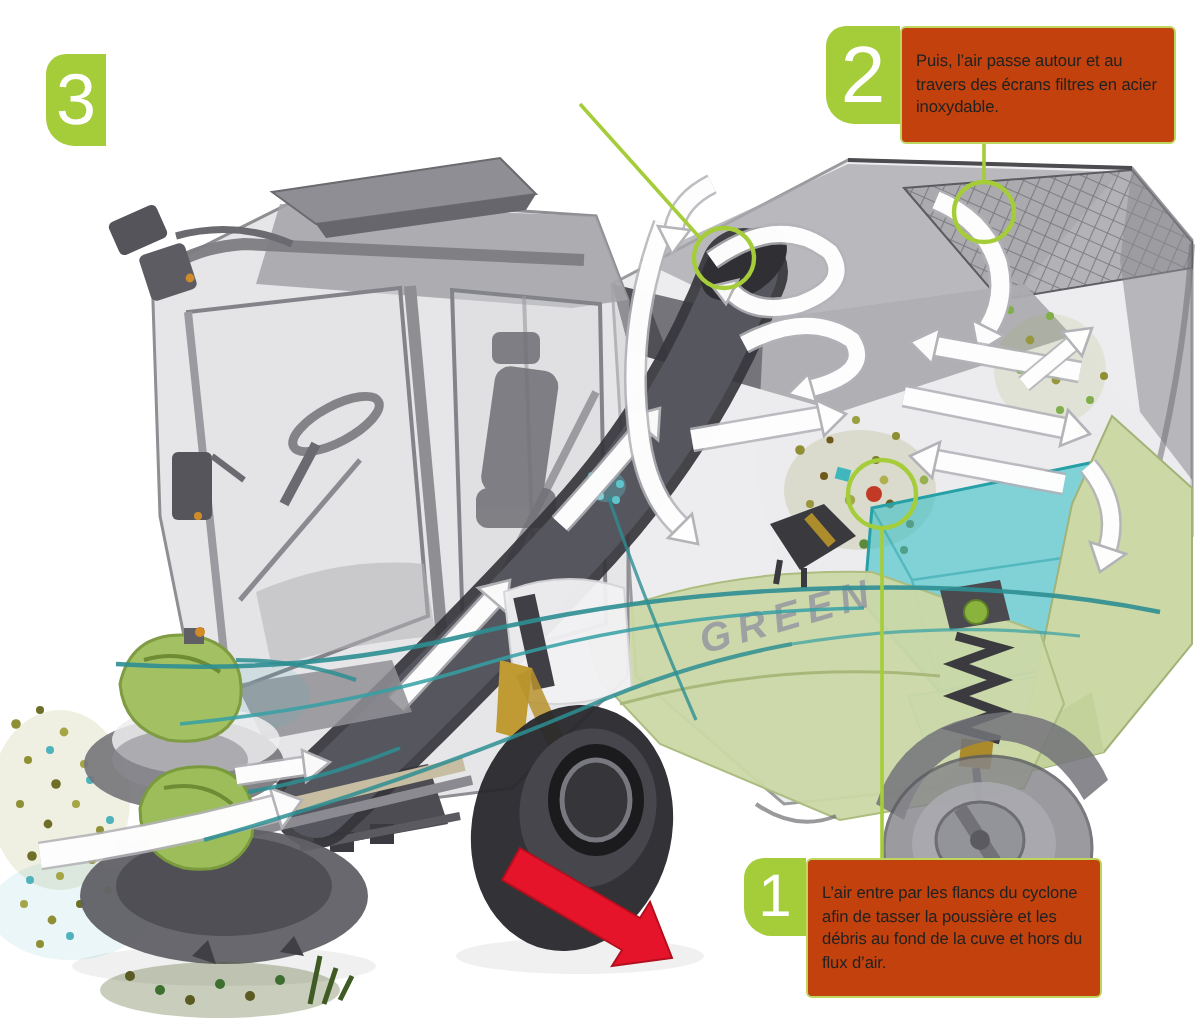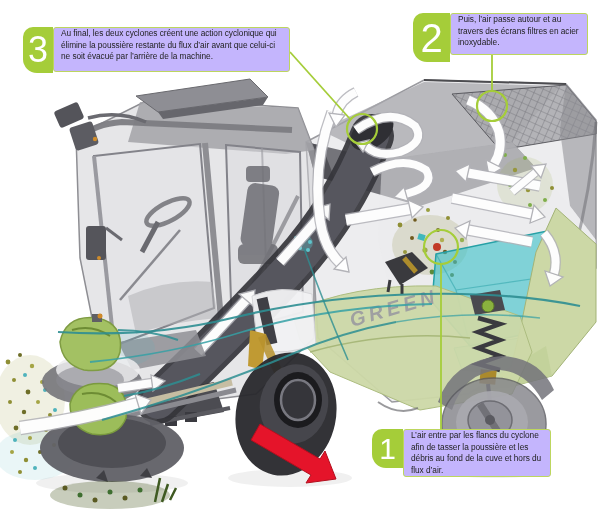--- a/index.html
+++ b/index.html
@@ -7,22 +7,22 @@
     --accent:#a5cd39; --accent-light:#bdd65e; --exhaust-red:#e5142a;
     --tank-teal:#38c2c8; --body-green:#ccd8a6;
   }
   .stage{position:relative;width:601px;height:512px;overflow:hidden;background:#fff;
          font-family:"Liberation Sans",sans-serif;}
   .stage svg{position:absolute;left:0;top:0;}
   .callout{position:absolute;display:flex;align-items:flex-start;z-index:5;}
   .badge{background:var(--accent,#a5cd39);color:#fff;border-radius:10px 0 0 14px;
          display:flex;align-items:center;justify-content:center;flex:none;
          font-family:"Liberation Sans",sans-serif;font-weight:400;line-height:1;}
-  .cbox{background:#c4b5fd;border:1.6px solid var(--accent-light,#bdd65e);border-radius:3px;
-        box-sizing:border-box;padding:0 7px;font-size:8.3px;line-height:1.4;
+  .cbox{background:#c2410c;border:1.6px solid var(--accent-light,#bdd65e);border-radius:3px;
+        box-sizing:border-box;padding:11px 7px;font-size:8.3px;line-height:1.4;
         color:#222;letter-spacing:-0.05px;}
   .ashadow{stroke:#b2b2b7;fill:none;opacity:.85;}
   .abody{stroke:#ffffff;fill:none;opacity:.97;}
   .ahead{fill:#ffffff;stroke:#b2b2b7;stroke-width:1.3;opacity:.97;}
   .accentline{stroke:var(--accent,#a5cd39);fill:none;}
 </style>
 </head>
 <body>
 
 <div class="stage">
@@ -355,21 +355,20 @@
     <circle cx="492" cy="106" r="15" class="accentline" stroke-width="2.2"></circle>
     <circle cx="441" cy="247" r="17" class="accentline" stroke-width="2.2"></circle>
     <path d="M 290 52 L 350 119" class="accentline" stroke-width="1.8"></path>
     <path d="M 492 55 L 492 91" class="accentline" stroke-width="1.8"></path>
     <path d="M 441 264 L 441 429" class="accentline" stroke-width="1.8"></path>
   </g>
 </svg>
 
 <div class="callout" style="left:23px;top:27px;width:267px;">
   <div class="badge" style="width:30px;height:46px;font-size:36px;">3</div>
-  <div class="cbox" style="width:237px;min-height:45px;">Au final, les deux cyclones créent une action cyclonique qui élimine la poussière restante du flux d’air avant que celui-ci ne soit évacué par l’arrière de la machine.</div>
 </div>
 
 <div class="callout" style="left:413px;top:13px;width:175px;">
   <div class="badge" style="width:37px;height:49px;font-size:40px;">2</div>
   <div class="cbox" style="width:138px;min-height:42px;">Puis, l’air passe autour et au travers des écrans filtres en acier inoxydable.</div>
 </div>
 
 <div class="callout" style="left:372px;top:429px;width:211px;">
   <div class="badge" style="width:31px;height:39px;font-size:30px;">1</div>
   <div class="cbox" style="width:148px;min-height:38px;">L’air entre par les flancs du cyclone afin de tasser la poussière et les débris au fond de la cuve et hors du flux d’air.</div>

